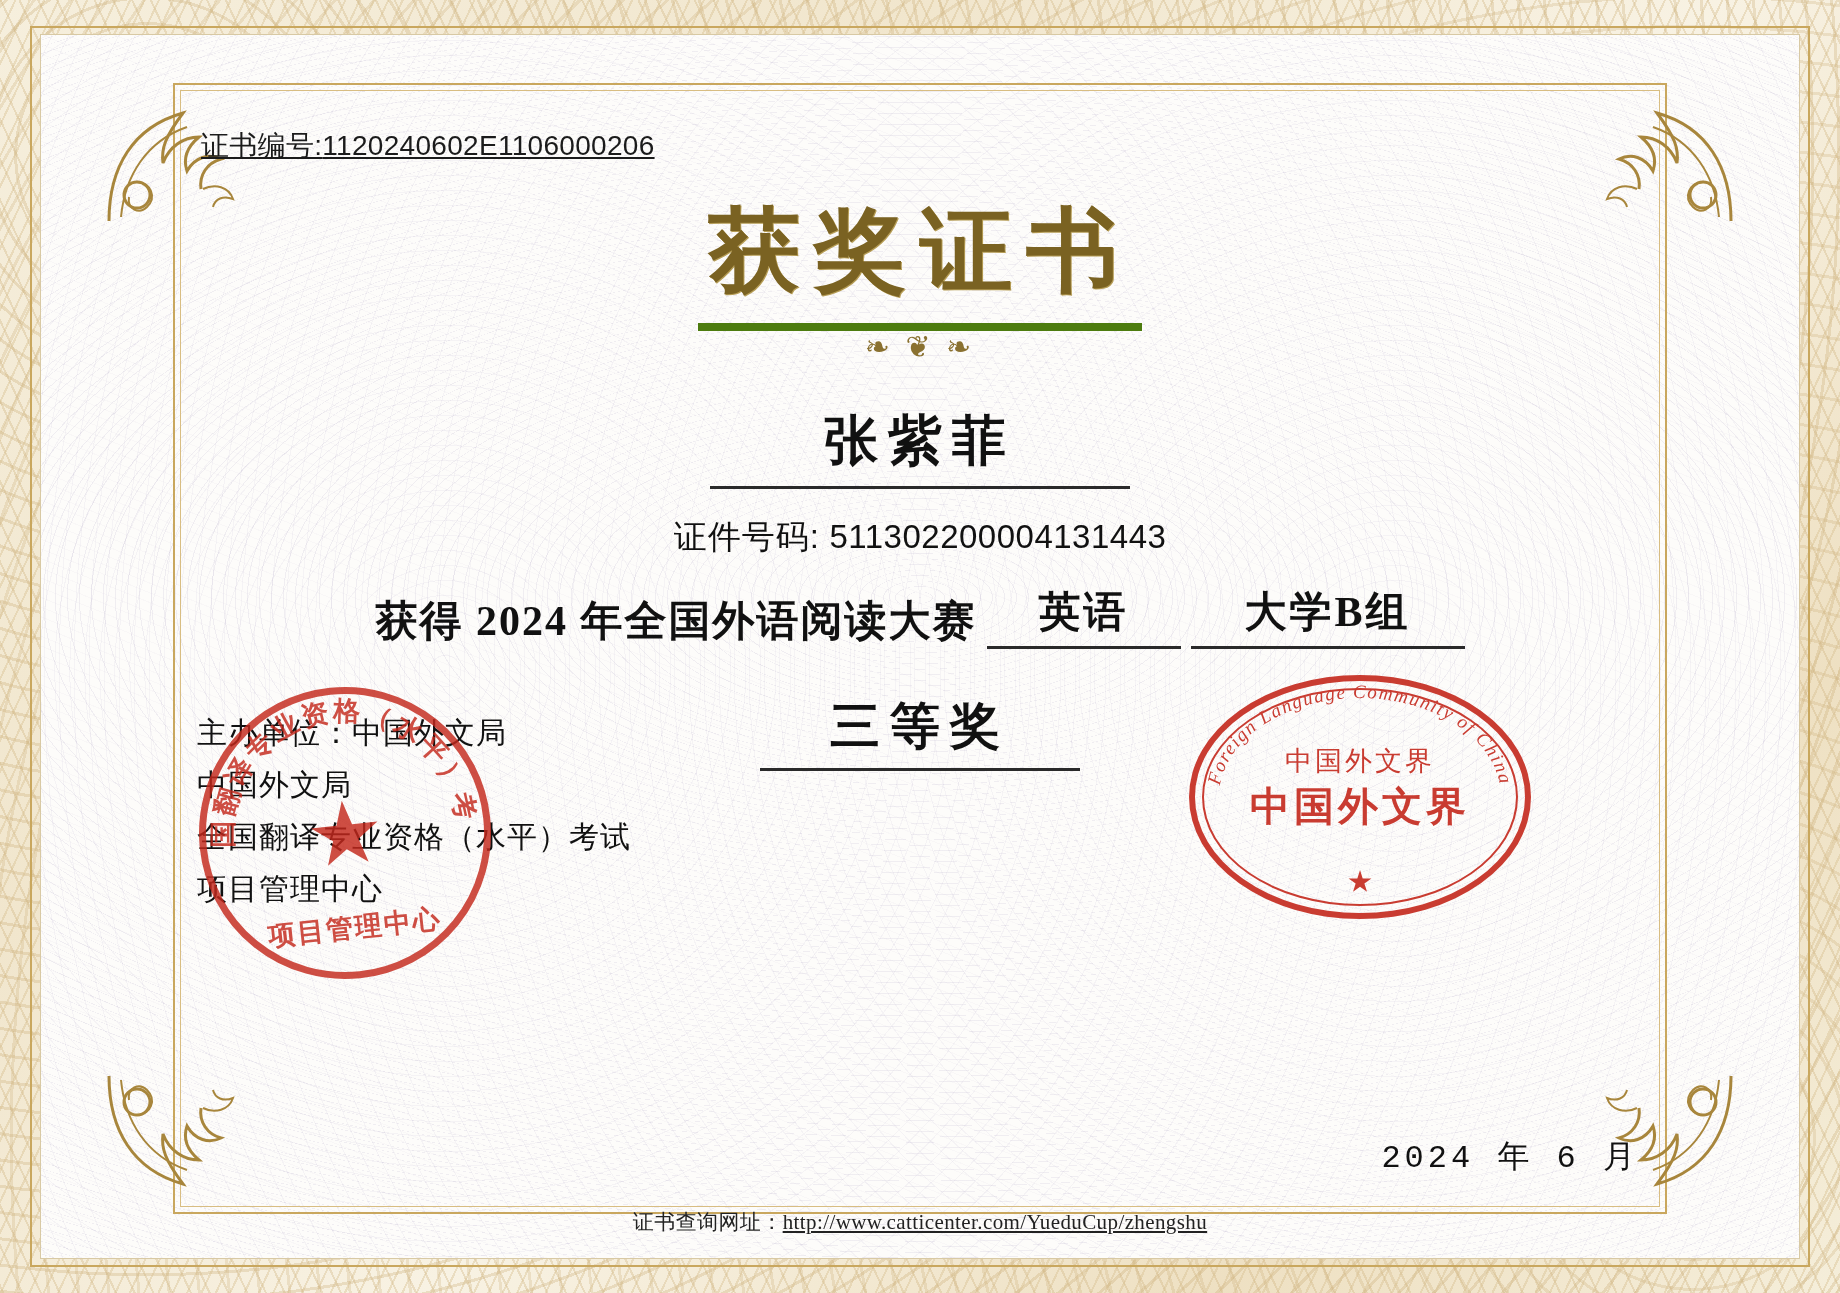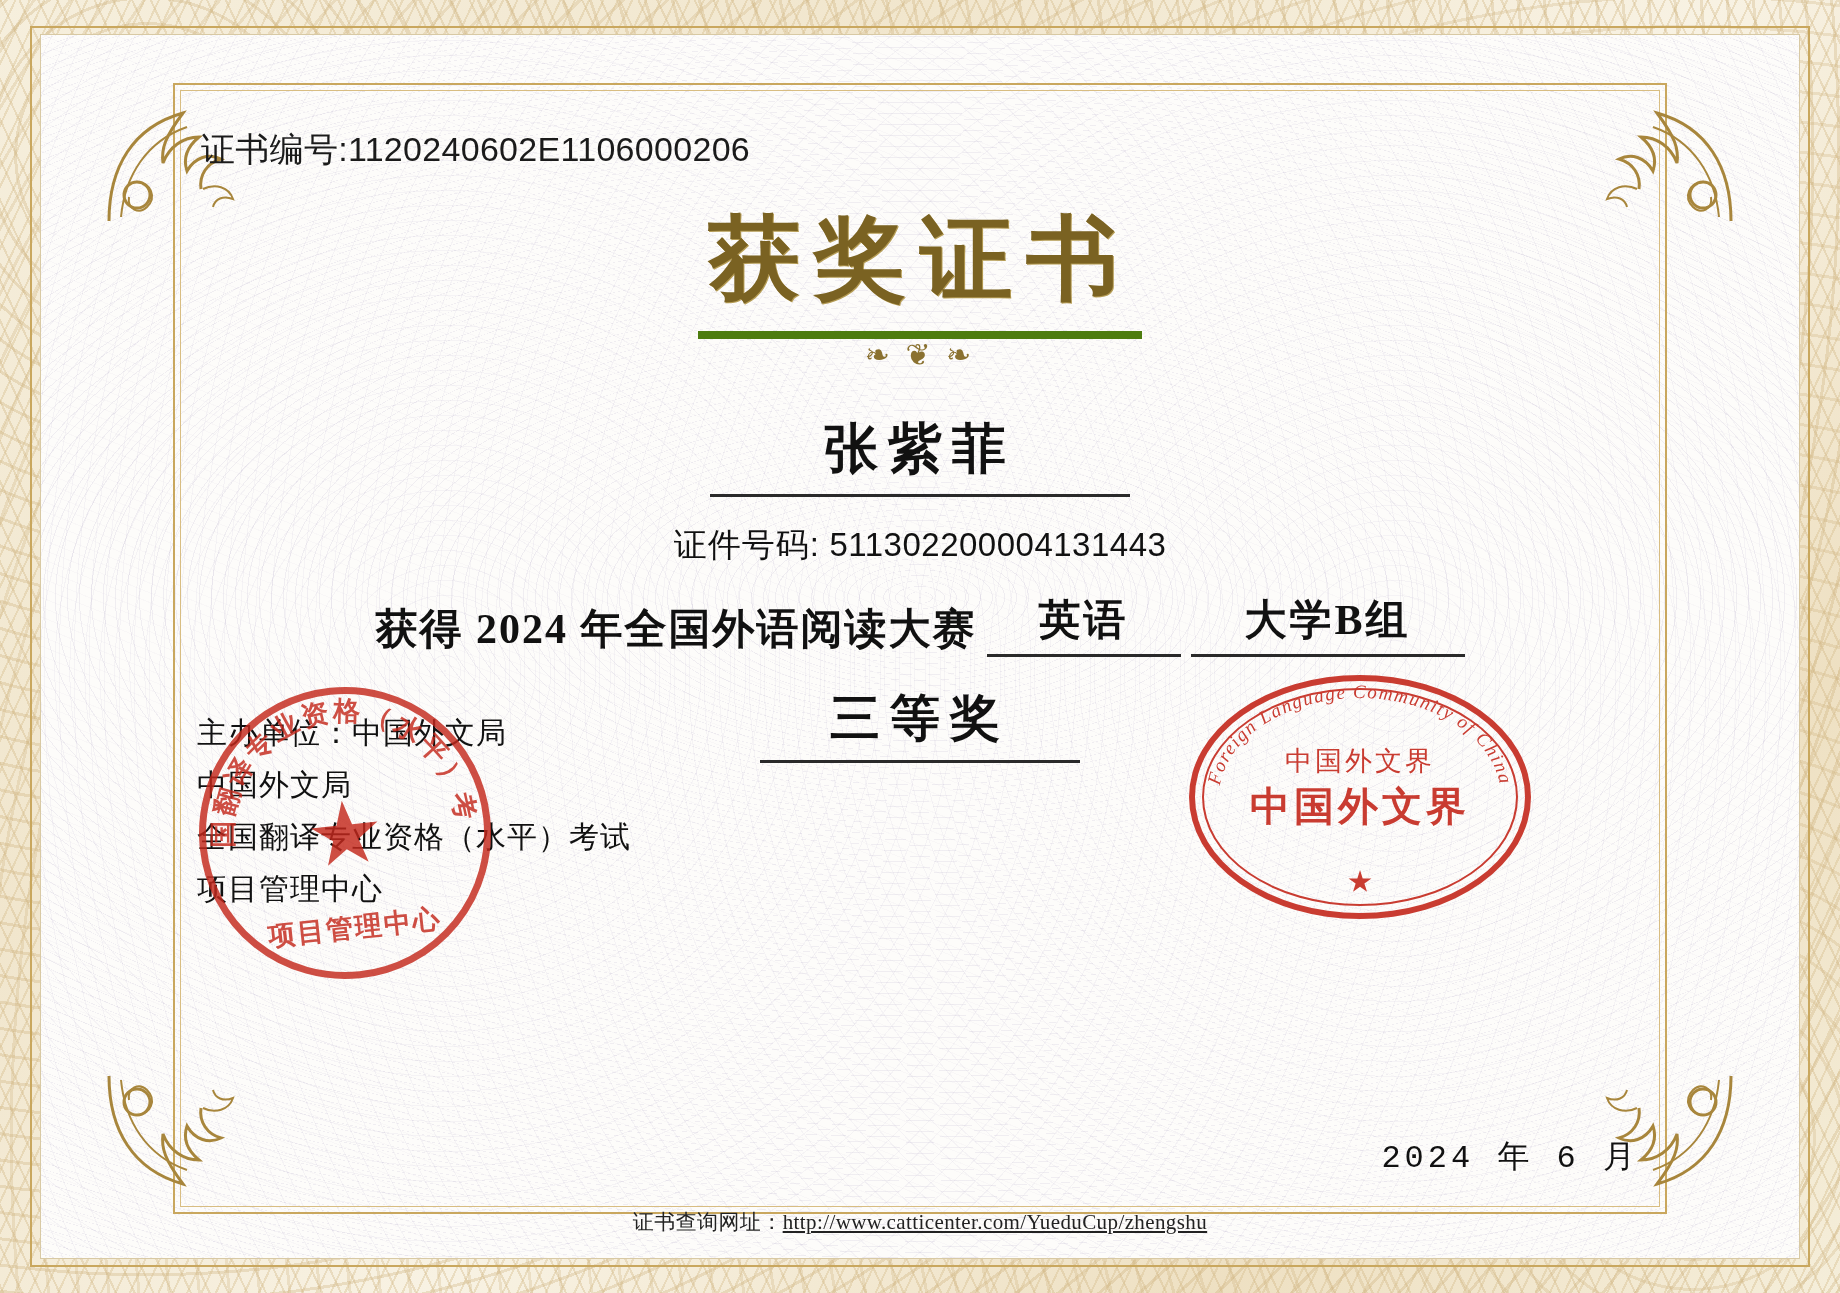--- a/index.html
+++ b/index.html
@@ -89,24 +89,25 @@
   .corner.br { right: 62px; bottom: 58px; transform: scale(-1,-1); }
 
   
   .content {
     position: absolute;
     left: 160px; right: 160px; top: 70px; bottom: 60px;
   }
 
   .cert-no {
     font-family: "Liberation Sans", sans-serif;
-    font-size: 34px;
+    font-size: 28px;
     color: #1b1b1b;
     letter-spacing: .3px;
     margin-top: 22px;
+    text-decoration: underline;
   }
 
   .title-wrap {
     text-align: center;
     margin-top: 24px;
   }
   .title {
     display: inline-block;
     font-family: "Liberation Serif", serif;
     font-size: 92px;
@@ -167,21 +168,21 @@
     text-align: center;
     padding: 0 22px 6px 22px;
     border-bottom: 3px solid #2a2a2a;
     letter-spacing: 3px;
   }
   .award-line .blank.group { min-width: 230px; }
   .award-line .blank.lang  { min-width: 150px; }
 
   .prize-row {
     text-align: center;
-    margin-top: 28px;
+    margin-top: 44px;
   }
   .prize {
     display: inline-block;
     min-width: 280px;
     font-size: 50px;
     font-weight: 700;
     color: #111;
     letter-spacing: 10px;
     padding: 0 20px 8px 20px;
     border-bottom: 3px solid #2a2a2a;

